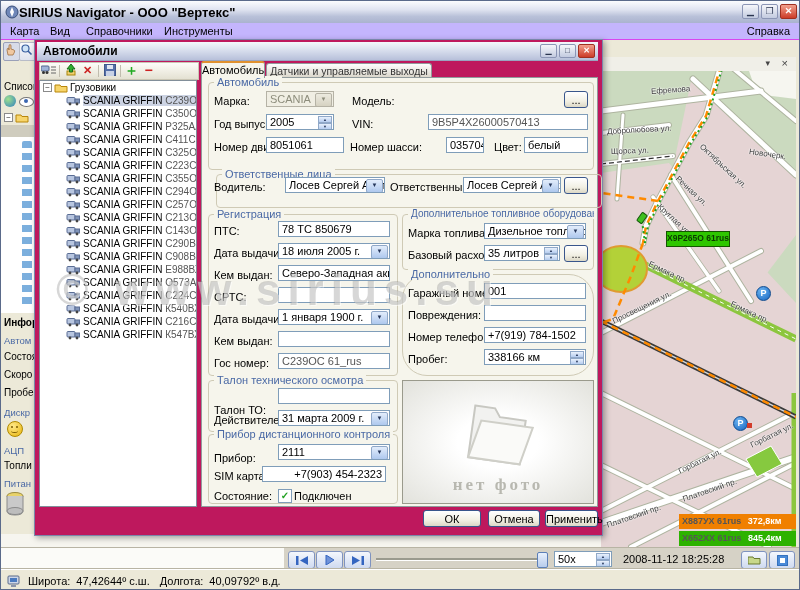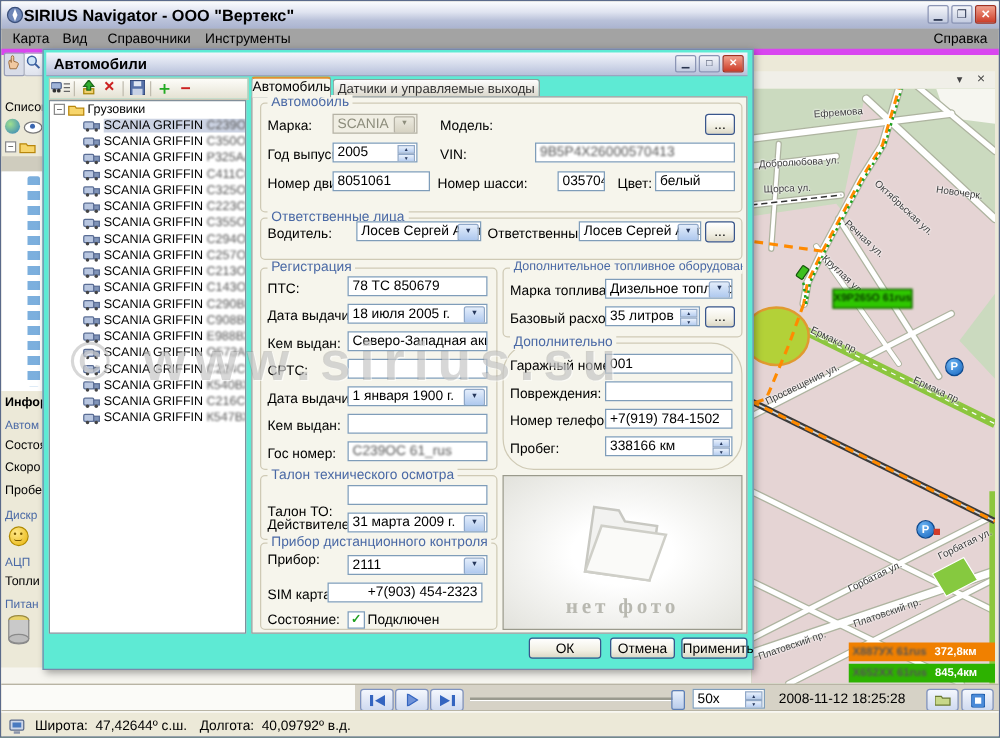--- a/index.html
+++ b/index.html
@@ -9,21 +9,21 @@
   .abs{position:absolute;}
   
   .titlebar{left:0;top:0;width:800px;height:22px;
     background:linear-gradient(180deg,#fbfcfe 0%,#dfe3f0 40%,#b9c1d9 70%,#aab3cf 100%);
     border-bottom:1px solid #8d97b5;display:flex;align-items:center;}
   .titlebar .t{font-weight:bold;font-size:13px;margin-left:4px;}
   .winbtn{width:17px;height:15px;border-radius:2px;border:1px solid #8b95b5;
     background:linear-gradient(180deg,#f5f6fa,#c3cbe0);text-align:center;line-height:13px;
     font-size:9px;color:#2a3550;box-sizing:border-box;}
   .winbtn.close{background:linear-gradient(180deg,#f2a08c,#cc3c28);border-color:#a03020;color:#fff;font-weight:bold;}
-  .menubar{left:0;top:22px;width:800px;height:16px;background:#a3a3a3;border-bottom:5px solid #d946ef;}
+  .menubar{left:0;top:22px;width:800px;height:16px;background:#c4b5fd;border-bottom:1px solid #d946ef;}
   .menuitem{position:absolute;top:1px;height:14px;line-height:14px;padding:0 5px;font-size:11px;}
   .statusbar{left:0;top:568px;width:800px;height:22px;background:#ece9d8;border-top:1px solid #fff;
     box-shadow:0 -1px 0 #b8b4a4;display:flex;align-items:center;}
   
   .lbl{position:absolute;font-size:11px;white-space:nowrap;}
   .field{position:absolute;background:#fff;border:1px solid #7F9DB9;height:16px;line-height:14px;
     padding:0 3px;font-size:11px;white-space:nowrap;overflow:hidden;box-sizing:border-box;}
   .field.dis{background:#f0eee3;color:#8d8d7c;border-color:#b5b2a5;}
   .dd{position:absolute;right:1px;top:1px;width:15px;height:12px;
     background:linear-gradient(180deg,#e3edfb,#aec8ee);border:1px solid #90a8c8;border-radius:2px;
@@ -35,21 +35,21 @@
   .btn{position:absolute;border:1px solid #39568c;border-radius:3px;
     background:linear-gradient(180deg,#ffffff,#f2f0e4 60%,#dcd8c6);text-align:center;
     font-size:11px;height:17px;line-height:16px;box-sizing:border-box;}
   .grp{position:absolute;border:1px solid #cfcab5;border-radius:4px;}
   .grpcap{position:absolute;background:inherit;background:#f6f5ec;padding:0 3px;
     color:#4a69a5;font-size:11px;top:-7px;left:5px;white-space:nowrap;}
   .blur{filter:blur(.7px);color:#555;}
   .check{position:absolute;width:12px;height:12px;background:#fff;border:1px solid #7F9DB9;
     text-align:center;line-height:11px;font-size:10px;color:#21a121;font-weight:bold;}
   
-  #dialog{left:33px;top:38px;width:567px;height:495px;background:#5eead4;
+  #dialog{left:33px;top:38px;width:567px;height:495px;background:#be185d;
     border:1px solid #7a87aa;box-shadow:2px 2px 6px rgba(0,0,0,.35);z-index:10;}
   .dlg-title{position:absolute;left:2px;top:2px;width:561px;height:18px;
     background:linear-gradient(180deg,#f4f6fb 0%,#d6dcec 50%,#b7c0da 100%);
     border-bottom:1px solid #9aa4c0;display:flex;align-items:center;}
   .dlg-title .t{font-weight:bold;font-size:12px;margin-left:6px;}
   .dlgbtn{width:17px;height:14px;border-radius:2px;border:1px solid #8b95b5;
     background:linear-gradient(180deg,#f5f6fa,#c3cbe0);text-align:center;line-height:12px;
     font-size:8px;color:#2a3550;box-sizing:border-box;}
   .dlgbtn.close{background:linear-gradient(180deg,#f2a08c,#cc3c28);border-color:#a03020;color:#fff;font-weight:bold;}
   .dlg-toolbar{position:absolute;left:4px;top:22px;width:158px;height:16px;
@@ -528,21 +528,21 @@
           </span></div>
       <span class="lbl" style="left:150px;top:40px;">VIN:</span>
       <div class="field" style="left:226px;top:36px;width:160px;"><span class="blur">9B5P4X26000570413</span></div>
       <span class="lbl" style="left:12px;top:63px;">Номер двигателя:</span>
       <div class="field" style="left:64px;top:59px;width:78px;">8051061</div>
       <span class="lbl" style="left:148px;top:63px;">Номер шасси:</span>
       <div class="field" style="left:226px;top:59px;width:38px;margin-left:18px;">03570413</div>
       <span class="lbl" style="left:292px;top:63px;">Цвет:</span>
       <div class="field" style="left:322px;top:59px;width:64px;">белый</div>
 
-      <div class="grp" style="left:6px;top:96px;width:384px;height:32px;text-align:right;">
+      <div class="grp" style="left:14px;top:96px;width:384px;height:32px;text-align:right;">
         <span class="grpcap">Ответственные лица</span>
       </div>
       <span class="lbl" style="left:12px;top:103px;">Водитель:</span>
       <div class="field" style="left:83px;top:99px;width:100px;"><span>Лосев Сергей Анатоль</span><span class="dd">▼</span></div>
       <span class="lbl" style="left:188px;top:103px;">Ответственный:</span>
       <div class="field" style="left:261px;top:99px;width:98px;"><span>Лосев Сергей Анатоль</span><span class="dd">▼</span></div>
       <div class="btn" style="left:362px;top:99px;width:24px;">...</div>
 
       <div class="grp" style="left:6px;top:136px;width:188px;height:160px;">
         <span class="grpcap">Регистрация</span>
@@ -566,21 +566,21 @@
         <span class="grpcap">Талон технического осмотра</span>
       </div>
       <span class="lbl" style="left:12px;top:326px;">Талон ТО:</span>
       <div class="field" style="left:76px;top:310px;width:112px;"></div>
       <span class="lbl" style="left:12px;top:336px;">Действителен до:</span>
       <div class="field" style="left:76px;top:332px;width:112px;"><span>31   марта   2009 г.</span><span class="dd">▼</span></div>
 
       <div class="grp" style="left:6px;top:356px;width:188px;height:68px;">
         <span class="grpcap">Прибор дистанционного контроля</span>
       </div>
-      <span class="lbl" style="left:12px;top:364px;">Прибор:</span>
+      <span class="lbl" style="left:12px;top:374px;">Прибор:</span>
       <div class="field" style="left:76px;top:366px;width:112px;"><span>2111</span><span class="dd">▼</span></div>
       <span class="lbl" style="left:12px;top:392px;">SIM карта:</span>
       <div class="field" style="left:60px;top:388px;width:124px;text-align:right;">+7(903) 454-2323</div>
       <span class="lbl" style="left:12px;top:412px;">Состояние:</span>
       <div class="check" style="left:76px;top:411px;">✓</div>
       <span class="lbl" style="left:92px;top:412px;">Подключен</span>
 
       <div class="grp" style="left:200px;top:136px;width:190px;height:54px;">
         <span class="grpcap" style="font-size:10px;max-width:180px;overflow:hidden;">Дополнительное топливное оборудование</span>
       </div>

